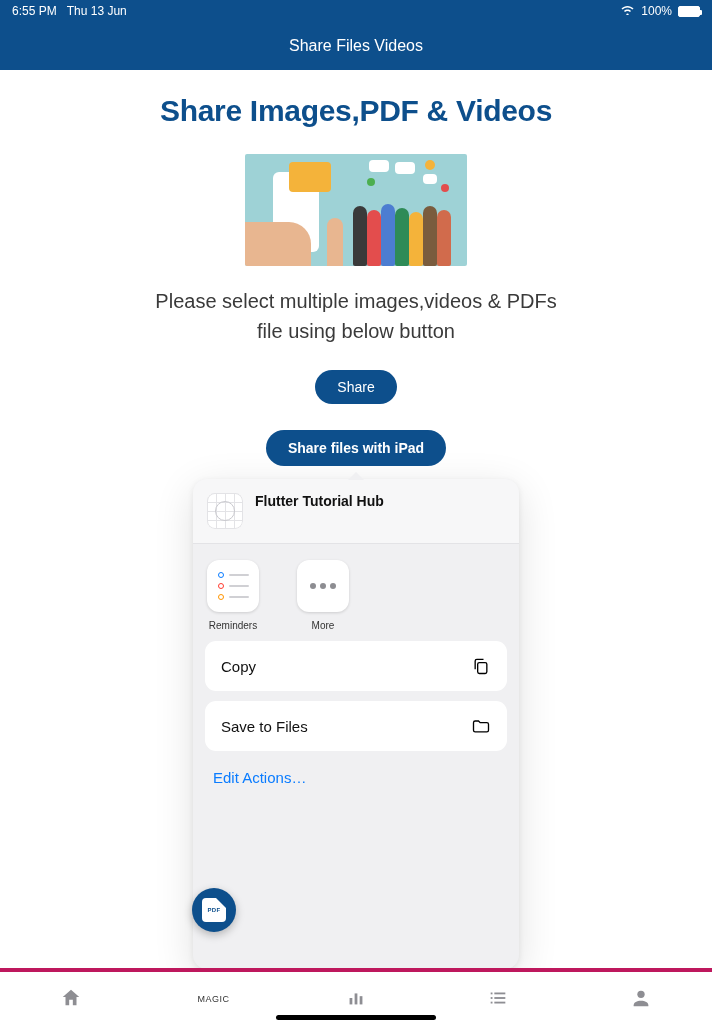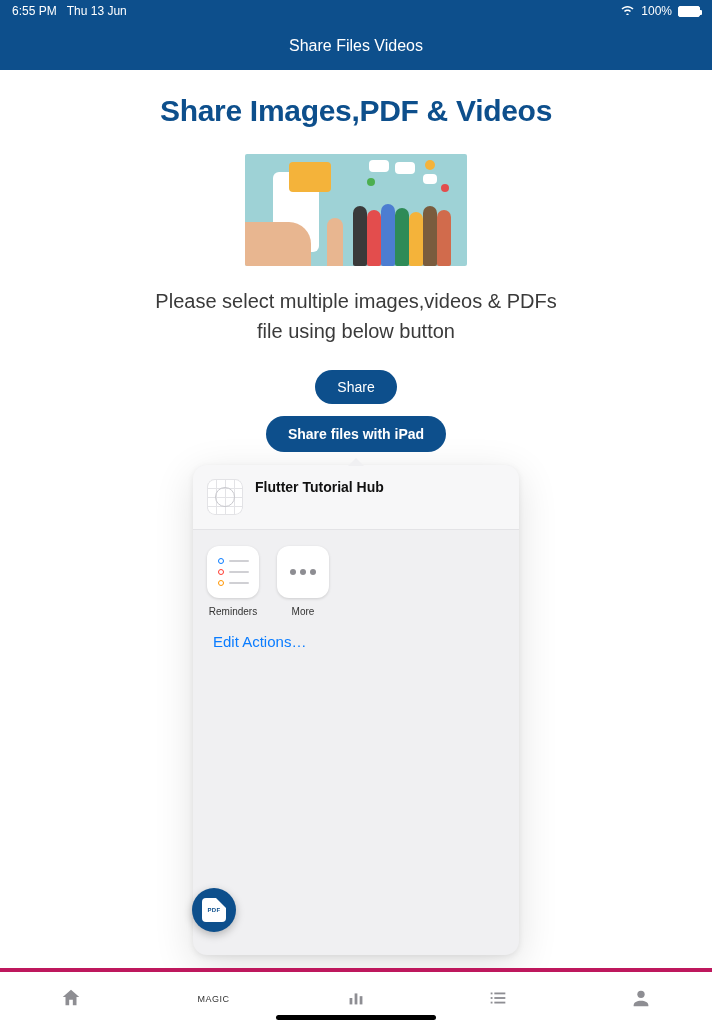--- a/index.html
+++ b/index.html
@@ -35,21 +35,21 @@
   .d1 { background: #4caf50; left: 122px; top: 24px; }
   .d2 { background: #e34d4d; left: 196px; top: 30px; }
   .d3 { background: #f4b33a; left: 180px; top: 6px; width: 10px; height: 10px; }
   .illus-hand { position: absolute; left: 0; bottom: 0; width: 66px; height: 44px; background: #e8b690; border-top-right-radius: 22px; }
   .illus-finger { position: absolute; left: 82px; bottom: 0; width: 16px; height: 48px; background: #e8b690; border-radius: 8px 8px 0 0; }
 
   .subtext { text-align: center; color: #3a3a3a; font-size: 20px; font-weight: 400; margin: 20px auto 0; line-height: 1.5; width: 420px; }
 
   .share-btn { display: block; margin: 24px auto 0; background: #0d4f8c; color: #fff; border: none; border-radius: 19px; padding: 9px 22px; font-size: 14px; font-weight: 400; cursor: pointer; }
 
-  .share-sheet-wrap { position: absolute; left: 0; right: 0; top: 346px; display: flex; flex-direction: column; align-items: center; }
+  .share-sheet-wrap { position: absolute; left: 0; right: 0; top: 360px; display: flex; flex-direction: column; align-items: center; }
   .share-pill { background: #0d4f8c; color: #fff; font-size: 14px; font-weight: 600; padding: 10px 22px; border-radius: 20px; cursor: pointer; position: relative; z-index: 2; }
   .share-arrow { width: 0; height: 0; border-left: 8px solid transparent; border-right: 8px solid transparent; border-bottom: 8px solid #f0f0f2; margin-top: 6px; z-index: 3; }
 
   .share-sheet {
     width: 326px;
     background: #f0f0f2;
     border-radius: 14px;
     box-shadow: 0 10px 40px rgba(0,0,0,0.12), 0 2px 6px rgba(0,0,0,0.08);
     margin-top: -1px;
     overflow: hidden;
@@ -63,21 +63,21 @@
     background-image:
       linear-gradient(#e3e3e6 1px, transparent 1px),
       linear-gradient(90deg, #e3e3e6 1px, transparent 1px);
     background-size: 9px 9px;
     background-position: 0 0;
     position: relative;
   }
   .sheet-app-icon::after { content:""; position:absolute; inset:8px; border:1.5px solid #c9c9ce; border-radius:50%; }
   .sheet-title { font-size: 14px; font-weight: 600; color: #111; }
 
-  .apps-row { padding: 16px 12px 10px 12px; display: flex; gap: 14px; }
+  .apps-row { padding: 16px 12px 10px 12px; display: flex; gap: 34px; }
   .app-item { display: flex; flex-direction: column; align-items: center; gap: 8px; width: 56px; cursor: pointer; }
   .app-icon-box { width: 52px; height: 52px; border-radius: 12px; background: #fff; box-shadow: 0 1px 3px rgba(0,0,0,0.15); display: flex; align-items: center; justify-content: center; }
   .app-label { font-size: 10px; color: #333; text-align: center; }
 
   .reminders-lines { display: flex; flex-direction: column; gap: 5px; }
   .rem-line { display: flex; align-items: center; gap: 5px; }
   .rem-dot { width: 6px; height: 6px; border-radius: 50%; border: 1.5px solid; }
   .rem-bar { width: 20px; height: 2.5px; background: #d0d0d4; border-radius: 2px; }
 
   .more-dots { display: flex; gap: 4px; }
@@ -196,20 +196,39 @@
             <div class="more-dots">
                 <span class="more-dot"></span>
                 <span class="more-dot"></span>
                 <span class="more-dot"></span>
               </div>
           </div>
           <span class="app-label">More</span>
         </div>
       </div>
 
+      <div class="actions">
+        <div class="action-row">
+          <span class="action-label">Copy</span>
+          <span class="action-icon">
+            <svg viewBox="0 0 24 24" width="20" height="20" fill="none" stroke="#000" stroke-width="1.6">
+                <rect x="8" y="8" width="11" height="13" rx="2"></rect>
+                <path d="M5 16V6a2 2 0 012-2h8"></path>
+              </svg>
+          </span>
+        </div>
+        <div class="action-row">
+          <span class="action-label">Save to Files</span>
+          <span class="action-icon">
+            <svg viewBox="0 0 24 24" width="20" height="20" fill="none" stroke="#000" stroke-width="1.6">
+                <path d="M3 8a2 2 0 012-2h4l2 2h8a2 2 0 012 2v7a2 2 0 01-2 2H5a2 2 0 01-2-2V8z"></path>
+              </svg>
+          </span>
+        </div>
+      </div>
 
       <div class="edit-actions">Edit Actions…</div>
     </div>
   </div>
 
   <div class="pdf-fab">
     <div class="pdf-inner">
       <span class="pdf-text">PDF</span>
     </div>
   </div>

